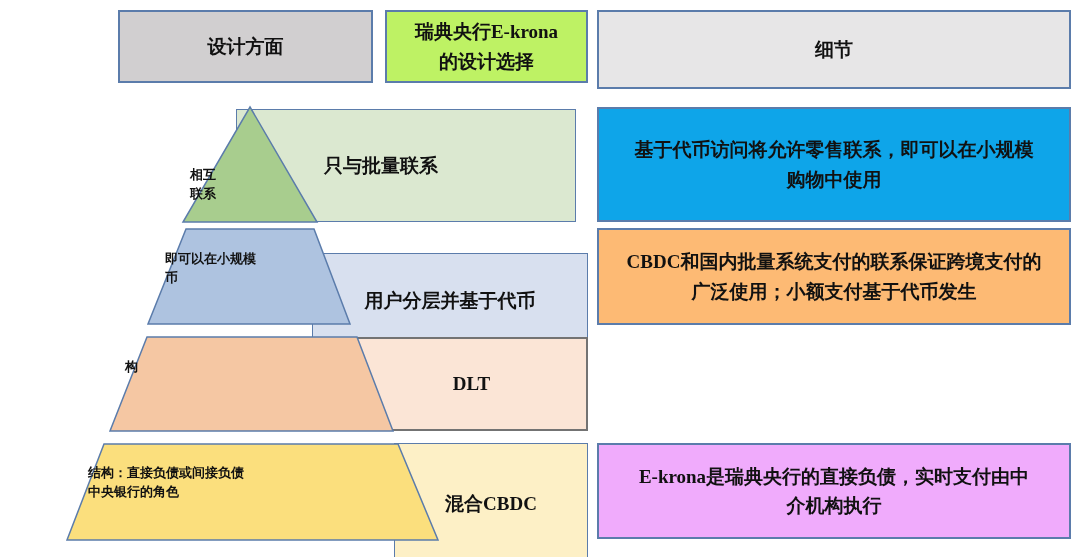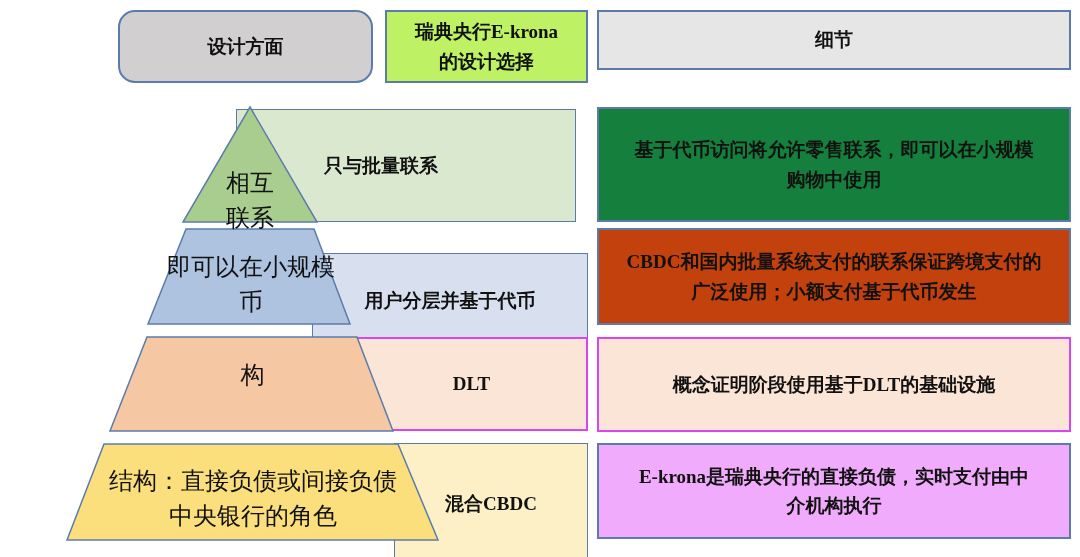--- a/index.html
+++ b/index.html
@@ -6,40 +6,40 @@
   #canvas{
     position:relative;width:1080px;height:557px;background:#ffffff;overflow:hidden;
     font-family:"Liberation Serif","DejaVu Serif",serif;color:#111;
   }
   .cell{
     position:absolute;box-sizing:border-box;display:flex;align-items:center;justify-content:center;
     text-align:center;font-weight:700;font-size:19px;line-height:1.55;
   }
   .b-blue{border:2px solid #5b7cab;}
   .b-blue-thin{border:1.5px solid #5b7cab;}
-  .b-dark{border:2px solid #d946ef;}
+  .b-dark{border:2px solid #737373;}
   
-  .hA{left:118px;top:10px;width:255px;height:73px;background:#d1cfd0;border-radius:17px;}
+  .hA{left:118px;top:10px;width:255px;height:73px;background:#d1cfd0;}
   .hB{left:385px;top:10px;width:203px;height:73px;background:#bef264;}
-  .hC{left:597px;top:10px;width:474px;height:60px;background:#e7e6e7;}
+  .hC{left:597px;top:10px;width:474px;height:79px;background:#e7e6e7;}
   
   .r1{left:236px;top:109px;width:340px;height:113px;background:#dbe8d0;padding-right:50px;}
   .r2{left:312px;top:229px;width:276px;height:95px;background:#d8e0ef;margin-top:24px;}
   .r3{left:355px;top:337px;width:233px;height:94px;background:#fbe5d6;}
   .r4{left:394px;top:443px;width:194px;height:121px;background:#fdf0c6;}
   
-  .d1{left:597px;top:107px;width:474px;height:115px;background:#15803d;padding:0 10px;}
-  .d2{left:597px;top:228px;width:474px;height:97px;background:#c2410c;padding:0 10px;}
+  .d1{left:597px;top:107px;width:474px;height:115px;background:#0ea5e9;padding:0 10px;}
+  .d2{left:597px;top:228px;width:474px;height:97px;background:#fdba74;padding:0 10px;}
   .d3{left:597px;top:337px;width:474px;height:95px;background:#fbe5d6;padding:0 10px;}
   .d4{left:597px;top:443px;width:474px;height:96px;background:#f0abfc;padding:0 10px;}
   
   #pyramid-svg{position:absolute;left:0;top:0;width:1080px;height:557px;pointer-events:none;}
   
   .shape-label{
-    position:absolute;text-align:center;font-weight:400;font-size:24px;line-height:1.45;z-index:5;
+    position:absolute;font-weight:700;font-size:13px;line-height:1.45;z-index:5;
   }
   .t1{left:190px;top:166px;width:120px;}
   .t2{left:165px;top:250px;width:172px;}
   .t3{left:125px;top:358px;width:255px;}
   .t4{left:88px;top:464px;width:330px;}
 </style>
 </head>
 <body>
 
 <div id="canvas">
@@ -75,25 +75,20 @@
       <div>基于代币访问将允许零售联系，即可以在小规模</div>
       <div>购物中使用</div>
     </div>
   </div>
   <div class="cell b-blue d2">
     <div>
       <div>CBDC和国内批量系统支付的联系保证跨境支付的</div>
       <div>广泛使用；小额支付基于代币发生</div>
     </div>
   </div>
-  <div class="cell b-dark d3">
-    <div>
-      <div>概念证明阶段使用基于DLT的基础设施</div>
-    </div>
-  </div>
   <div class="cell b-blue d4">
     <div>
       <div>E-krona是瑞典央行的直接负债，实时支付由中</div>
       <div>介机构执行</div>
     </div>
   </div>
 
   <svg id="pyramid-svg" viewBox="0 0 1080 557">
     <polygon points="250,107 317,222 183,222" stroke="#5b7cab" stroke-width="1.5" fill="#a8cd8e"></polygon>
     <polygon points="186,229 314,229 350,324 148,324" stroke="#5b7cab" stroke-width="1.5" fill="#aec3e0"></polygon>

